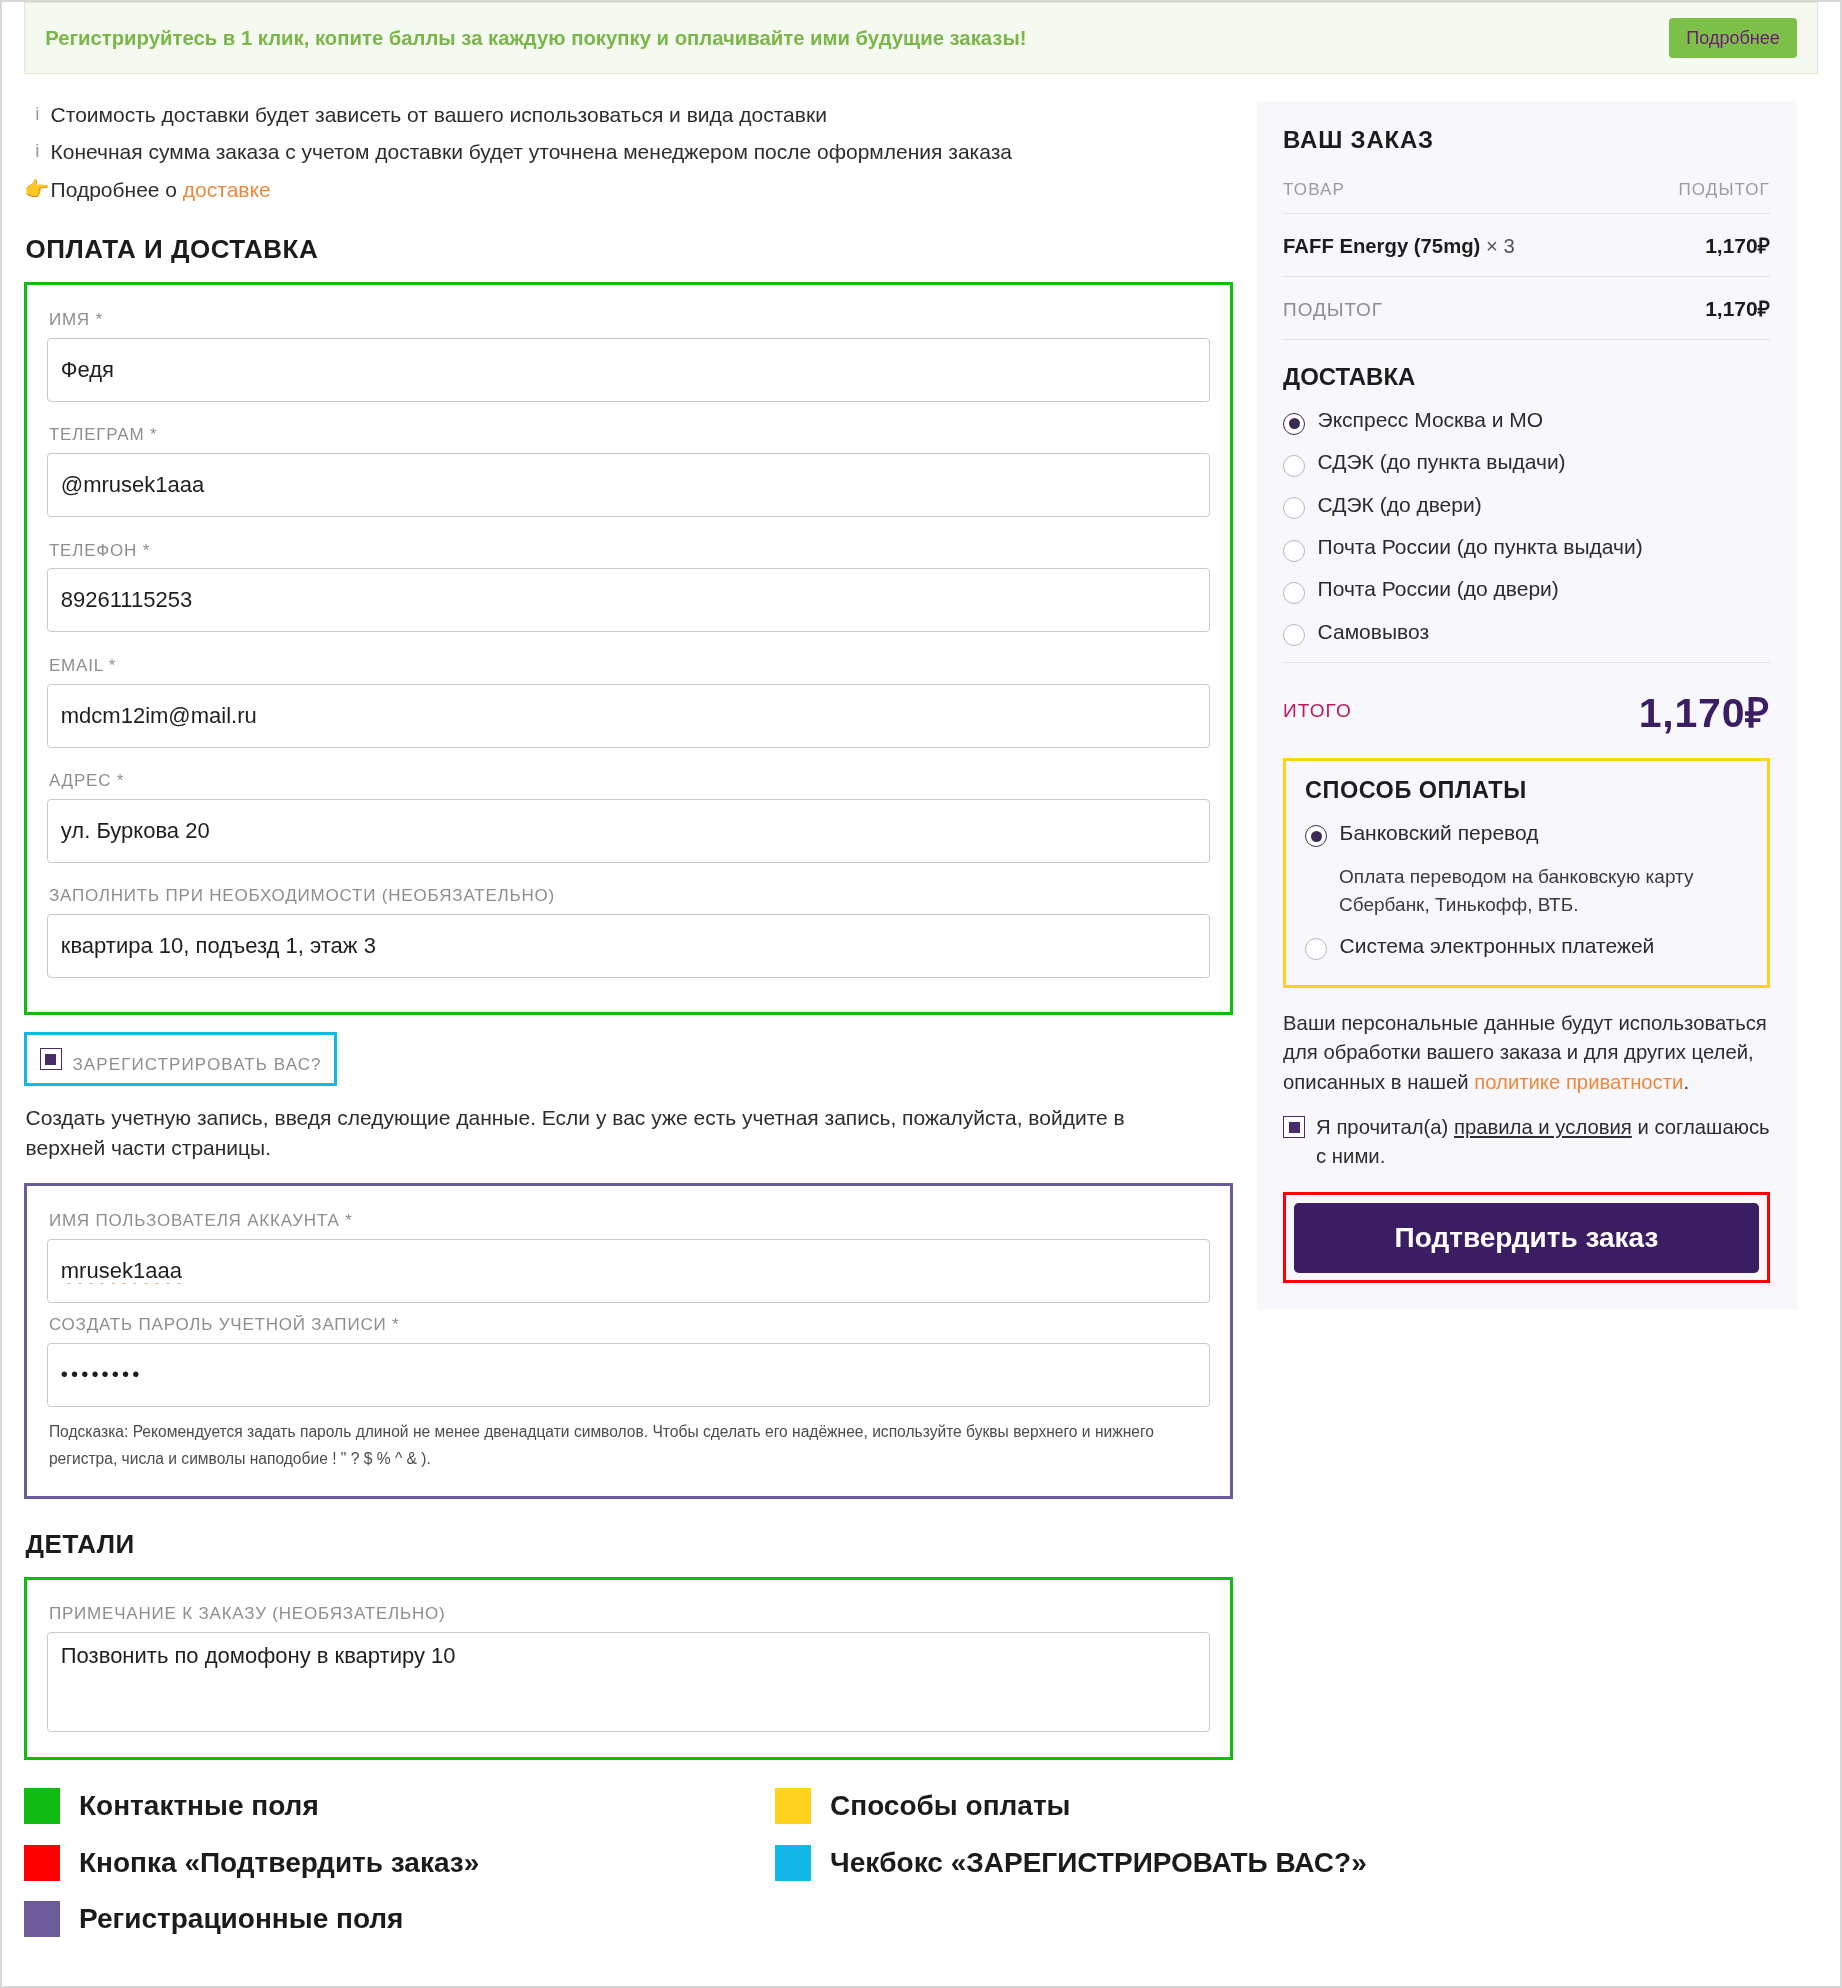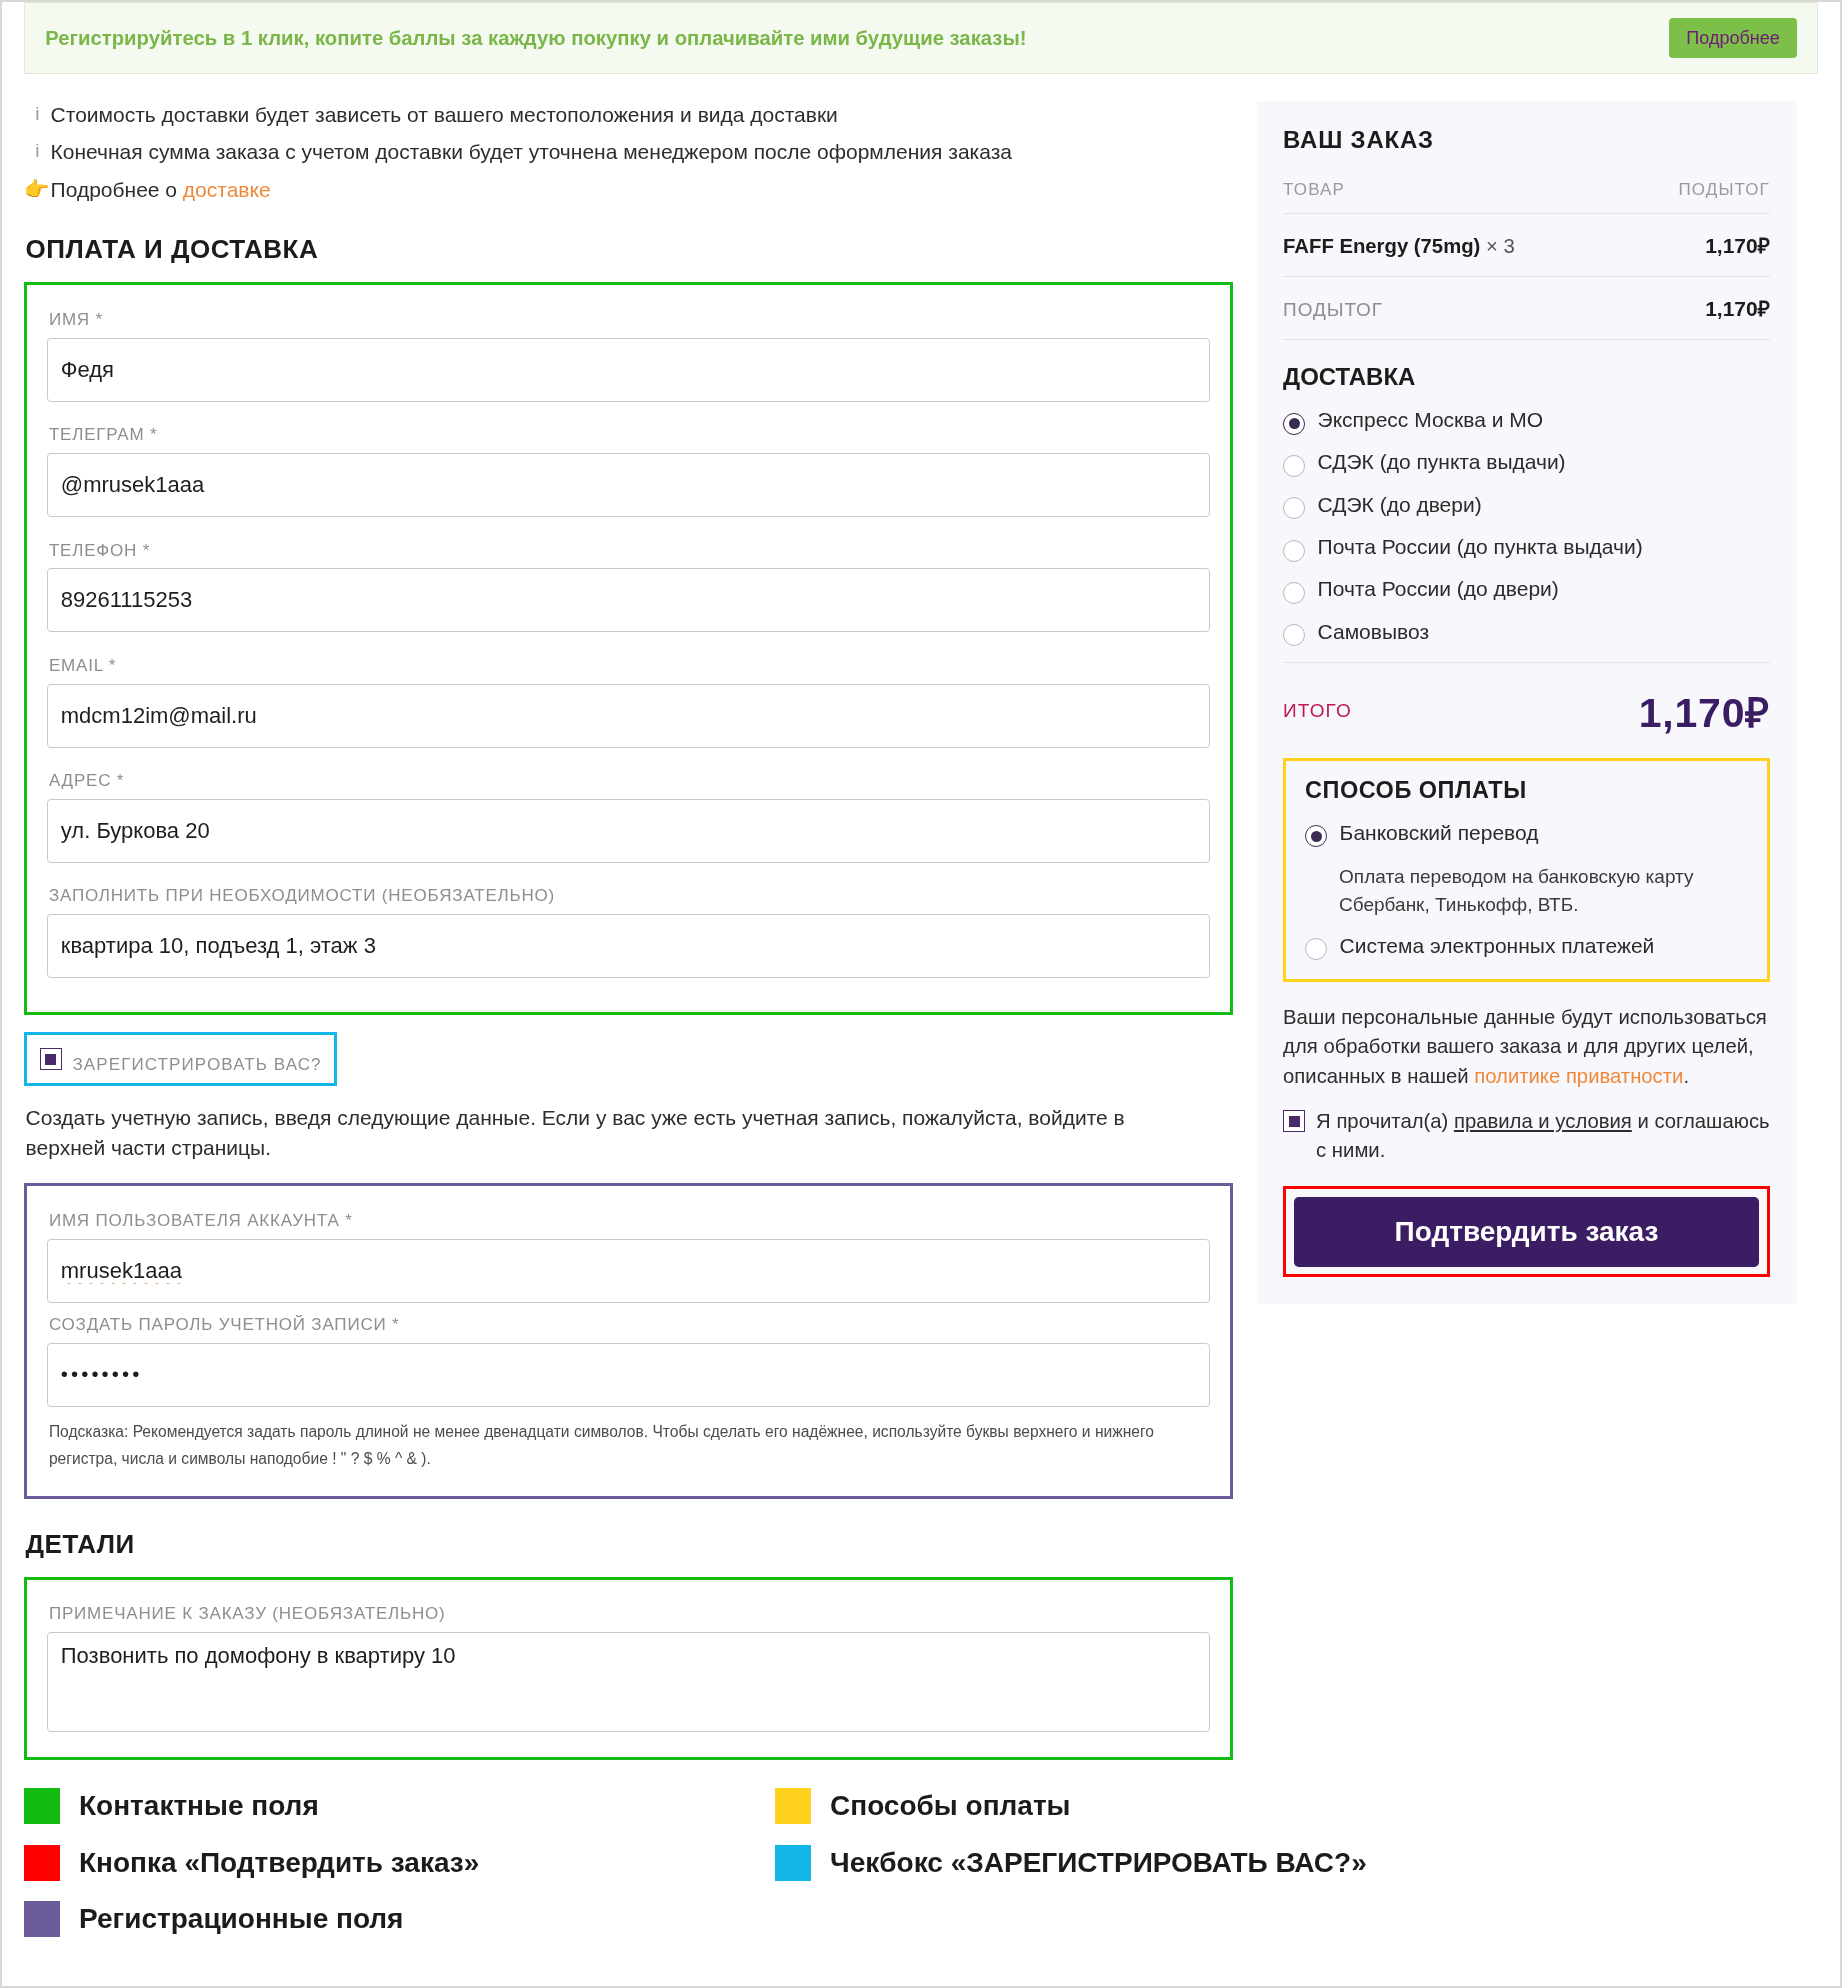--- a/index.html
+++ b/index.html
@@ -322,21 +322,21 @@
     <span class="promo-text">Регистрируйтесь в 1 клик, копите баллы за каждую покупку и оплачивайте ими будущие заказы!</span>
     <button class="promo-btn">Подробнее</button>
   </div>
 
   <div class="body-wrap">
 
     <div class="col-left">
 
       <div class="notice-line">
         <span class="notice-mark">i</span>
-        <span>Стоимость доставки будет зависеть от вашего местоположения и вида доставки</span>
+        <span>Стоимость доставки будет зависеть от вашего использоваться и вида доставки</span>
       </div>
       <div class="notice-line">
         <span class="notice-mark">i</span>
         <span>Конечная сумма заказа с учетом доставки будет уточнена менеджером после оформления заказа</span>
       </div>
       <div class="notice-line pointer">
         <span class="notice-mark">👉</span>
         <span>
           <span>Подробнее о </span><a class="link-orange" href="#">доставке</a>
         </span>
@@ -481,21 +481,21 @@
           </div>
         </div>
 
         <div class="box-yellow">
           <div class="pay-title">СПОСОБ ОПЛАТЫ</div>
           <div class="radio-row">
             <span class="radio on"></span>
             <span>Банковский перевод</span>
           </div>
           <div class="pay-desc">Оплата переводом на банковскую карту Сбербанк, Тинькофф, ВТБ.</div>
-          <div class="radio-row" style="margin-bottom:2px;">
+          <div class="radio-row" style="margin-bottom:8px;">
             <span class="radio"></span>
             <span>Система электронных платежей</span>
           </div>
         </div>
 
         <p class="privacy">
           <span>Ваши персональные данные будут использоваться для обработки вашего заказа и для других целей, описанных в нашей </span><a class="link-orange" href="#">политике приватности</a><span>.</span>
         </p>
 
         <div class="terms-row">

